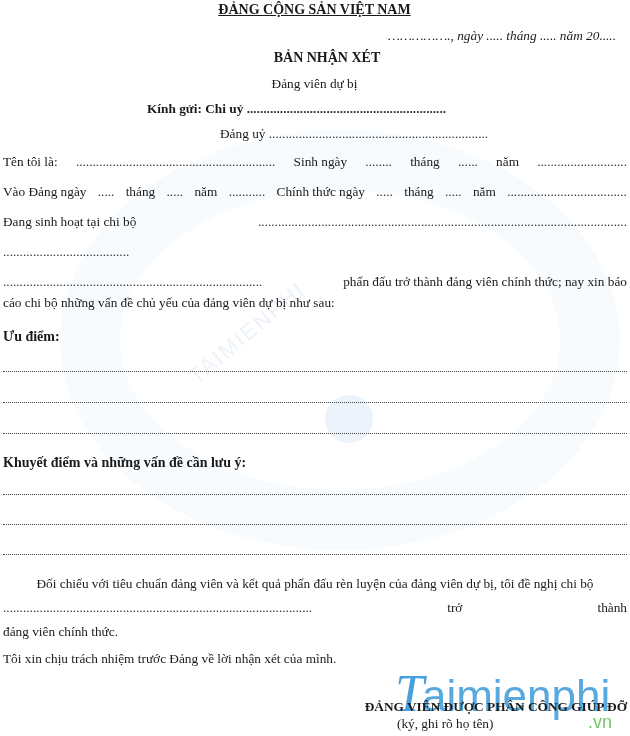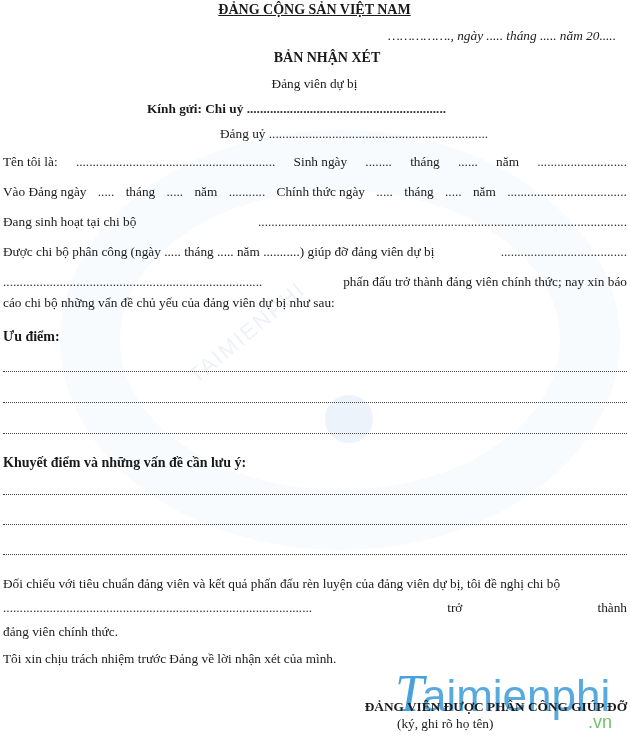--- a/index.html
+++ b/index.html
@@ -4,21 +4,21 @@
   <style>
     html, body { margin: 0; padding: 0; }
     body {
       width: 630px; height: 736px; overflow: hidden;
       background: #ffffff;
       font-family: "Liberation Serif", "DejaVu Serif", serif;
       color: #1a1a1a;
       position: relative;
       font-size: 13.3px;
     }
-    .abs { position: absolute; white-space: nowrap; }
+    .abs { position: absolute; white-space: nowrap; text-align: center; }
     .center { left: 0; width: 629px; text-align: center; }
     .bold { font-weight: bold; }
     .italic { font-style: italic; }
     .underline { text-decoration: underline; }
     .dots { letter-spacing: 0px; color: #333; }
     .full-dotline {
       position: absolute; left: 3px; width: 624px; height: 0;
       border-top: 1.3px dotted #444;
     }
     .watermark-big {
@@ -99,21 +99,20 @@
   <span>năm</span>
   <span class="dots">....................................</span>
 </div>
 
 <div class="justify-line" style="top:214px;">
   <span>Đang sinh hoạt tại chi bộ</span>
   <span class="dots">...............................................................................................................</span>
 </div>
 
 <div class="justify-line" style="top:244px;">
-  <span>Được chi bộ phân công (ngày ..... tháng ..... năm ...........) giúp đỡ đảng viên dự bị</span>
   <span class="dots">......................................</span>
 </div>
 
 <div class="justify-line" style="top:274px;">
   <span class="dots">..............................................................................</span>
   <span>phấn đấu trở thành đảng viên chính thức; nay xin báo</span>
 </div>
 <div class="abs" style="top:295px; left:3px;">cáo chi bộ những vấn đề chủ yếu của đảng viên dự bị như sau:</div>
 
 <div class="abs bold" style="top:329px; left:3px; font-size:14px;">Ưu điểm:</div>

